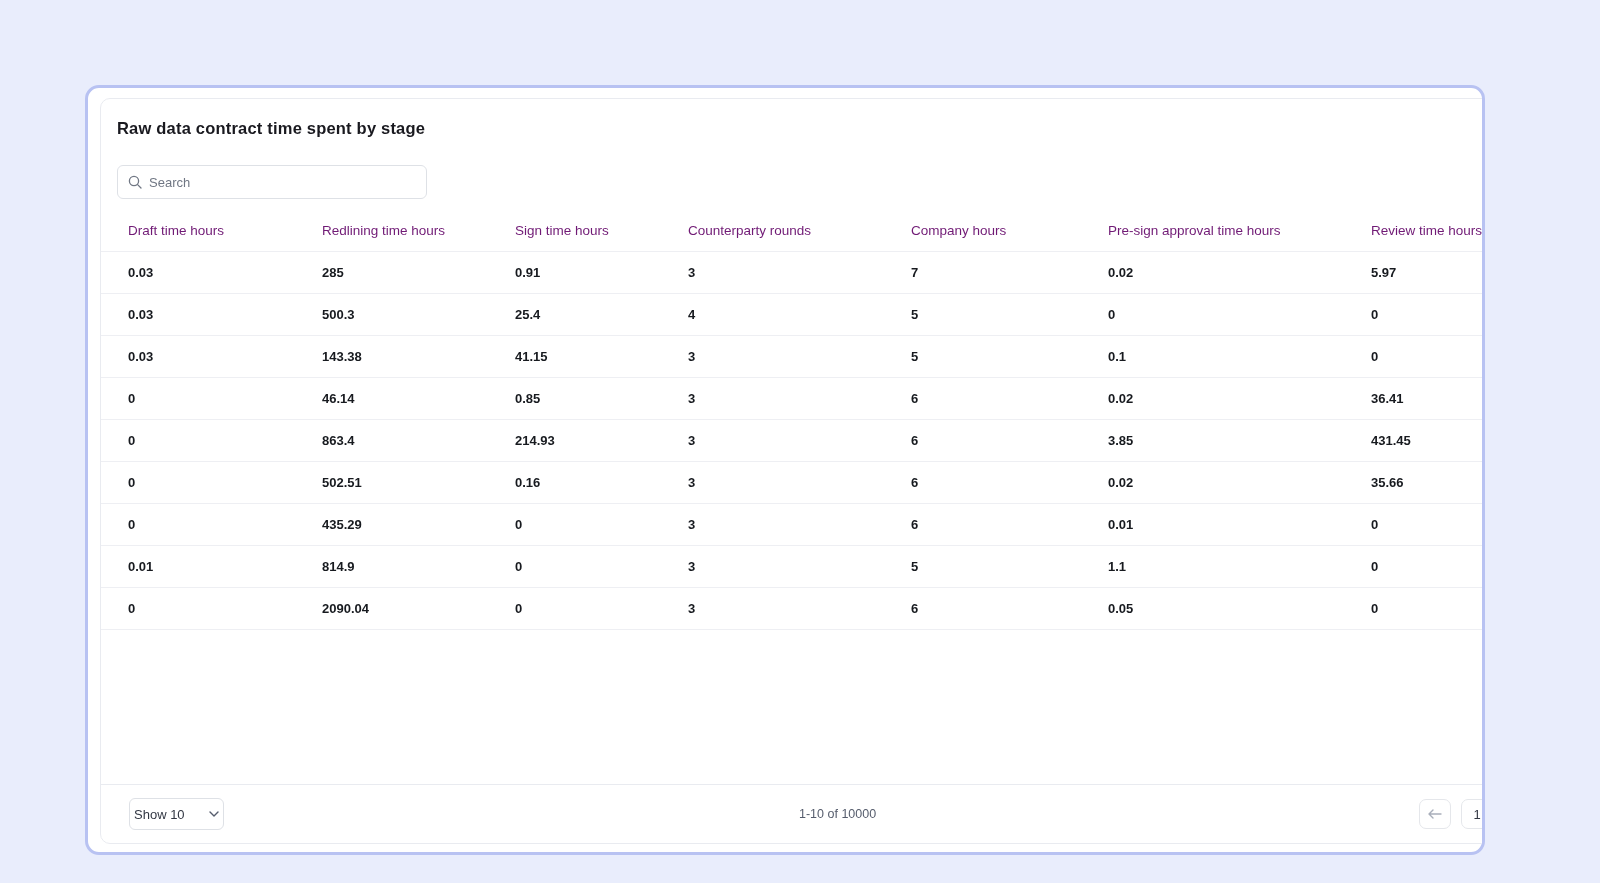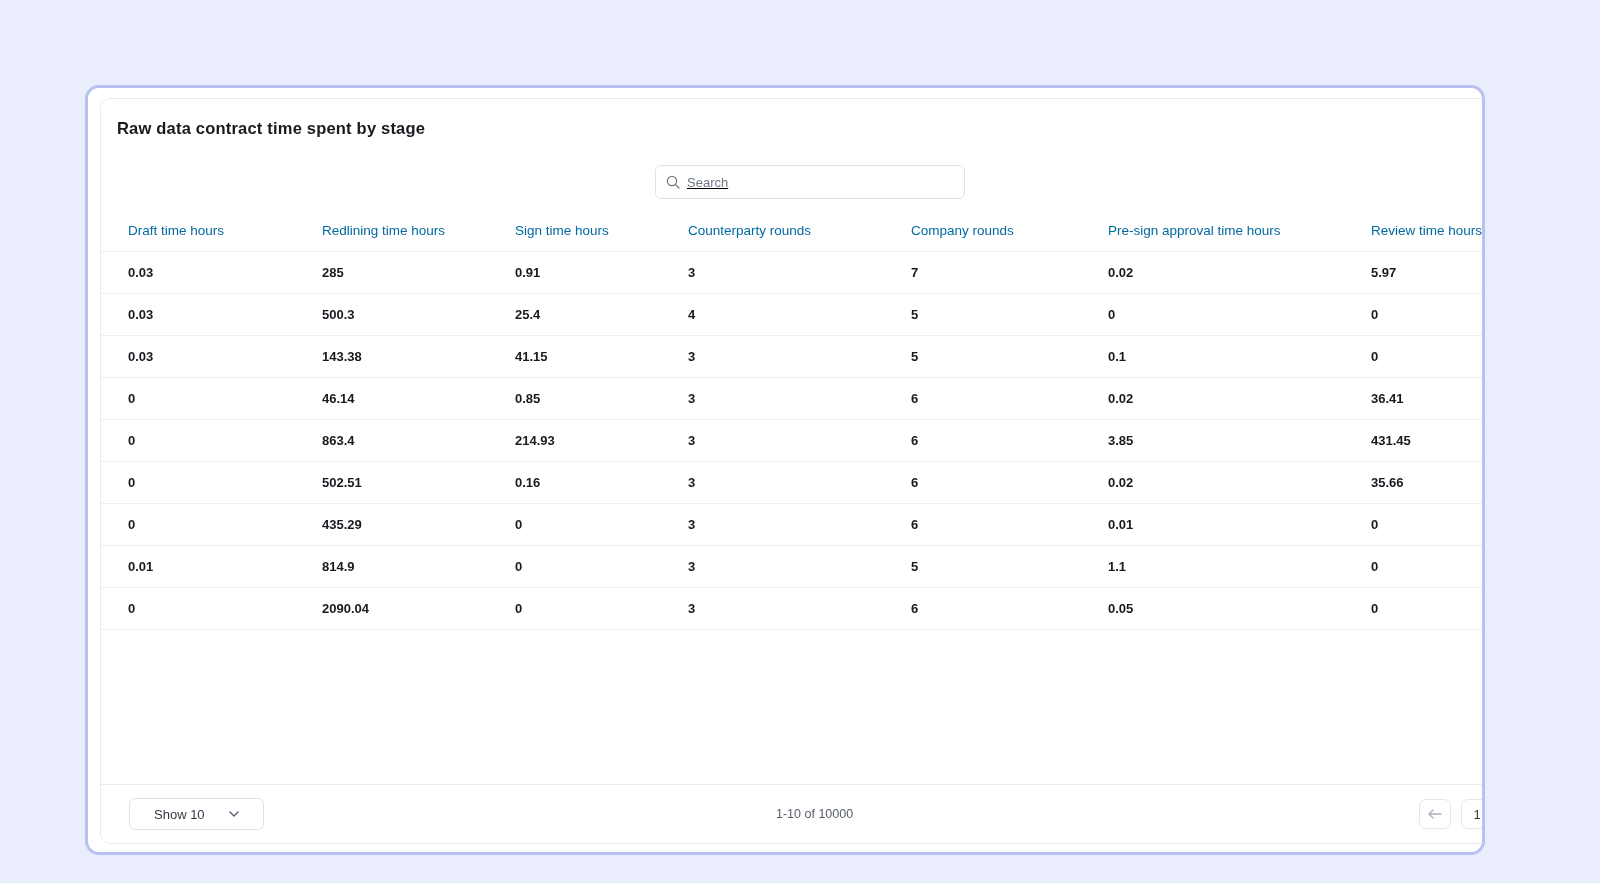--- a/index.html
+++ b/index.html
@@ -33,24 +33,23 @@
   .widget-title {
     padding: 20px 16px 8px 16px;
     font-size: 16.5px;
     font-weight: 600;
     color: #19191F;
     letter-spacing: 0.2px;
     height: 50px;
   }
   .toolbar {
     display: flex;
-    justify-content: center;
+    justify-content: flex-start;
     padding: 16px 16px 12px 16px;
     height: 62px;
-    text-decoration: underline;
   }
   .search-box {
     width: 310px; height: 34px;
     border: 1px solid #DEE1E6;
     border-radius: 6px;
     display: flex;
     align-items: center;
     padding: 0 10px;
     gap: 7px;
     background: #fff;
@@ -81,21 +80,21 @@
     text-align: left;
     padding: 0 12px 0 0;
     white-space: nowrap;
     overflow: hidden;
   }
   th:first-child, td:first-child { padding-left: 27px; }
   thead tr { height: 40px; }
   thead th {
     font-size: 13.5px;
     font-weight: 500;
-    color: #0369a1;
+    color: #701a75;
     border-bottom: 1px solid #EEEFF3;
   }
   tbody tr { height: 42px; font-weight: bold; }
   tbody td {
     font-size: 13px;
     color: #171A1F;
     border-bottom: 1px solid #EEEFF3;
   }
   .spacer { flex: 1 1 auto; }
   .footer {
@@ -104,32 +103,32 @@
     height: 59px;
     display: flex;
     align-items: center;
     padding: 0 28px;
   }
   .page-size {
     display: flex;
     align-items: center;
     gap: 24px;
     height: 32px;
-    padding: 0 24px;
+    padding: 0 4px;
     background: #fff;
     border: 1px solid #DEE1E6;
     border-radius: 6px;
     font-family: "Liberation Sans", sans-serif;
     font-size: 13px;
     color: #323743;
     cursor: pointer;
   }
   .range-label {
     position: absolute;
-    left: 675px;
+    left: 698px;
     top: 50%;
     transform: translateY(-50%);
     font-size: 12.5px;
     color: #565D6D;
   }
   .pager {
     position: absolute;
     left: 1318px;
     top: 14px;
     display: flex;
@@ -176,21 +175,21 @@
         <col class="c5">
           <col class="c6">
           <col class="c7">
       </colgroup>
       <thead>
         <tr id="header-row">
             <th>Draft time hours</th>
             <th>Redlining time hours</th>
             <th>Sign time hours</th>
             <th>Counterparty rounds</th>
-            <th>Company rounds</th>
+            <th>Company hours</th>
             <th>Pre-sign approval time hours</th>
             <th>Review time hours</th>
           </tr>
       </thead>
       <tbody id="body-rows">
           <tr>
             <td>0.03</td>
             <td>285</td>
             <td>0.91</td>
             <td>3</td>

